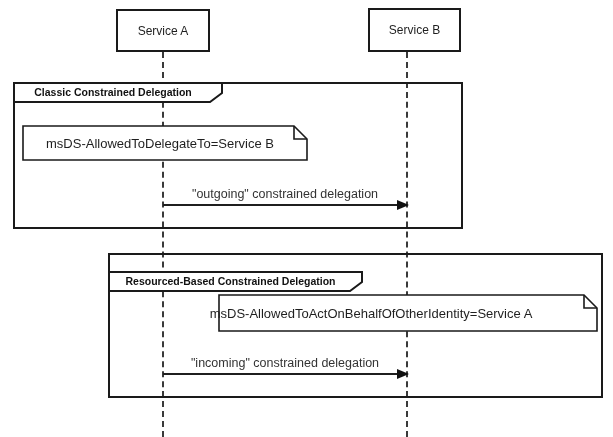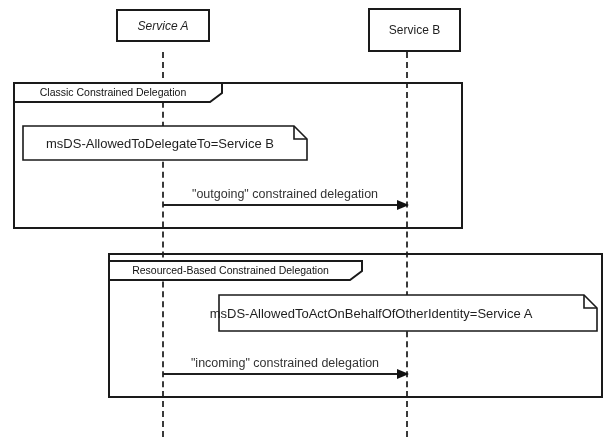--- a/index.html
+++ b/index.html
@@ -16,21 +16,21 @@
     box-sizing: border-box;
     border: 2px solid #1a1a1a;
     background: #ffffff;
     display: flex;
     align-items: center;
     justify-content: center;
     font-size: 12px;
     color: #1f1f1f;
     z-index: 4;
   }
-  .actor-a { left: 116px; top: 9px;  width: 94px; height: 33px; font-style: italic; }
+  .actor-a { left: 116px; top: 9px;  width: 94px; height: 43px; }
   .actor-b { left: 368px; top: 8px;  width: 93px; height: 44px; }
 
   .lifeline {
     position: absolute;
     width: 0;
     border-left: 2px dashed #3a3a3a;
     z-index: 1;
   }
   .lifeline-a { left: 162px; top: 52px; height: 385px; }
   .lifeline-b { left: 406px; top: 52px; height: 385px; }
@@ -44,29 +44,29 @@
   }
   .frame-1 { left: 13px;  top: 82px;  width: 450px; height: 147px; }
   .frame-2 { left: 108px; top: 253px; width: 495px; height: 145px; }
 
   .frame-tab { position: absolute; z-index: 3; }
   .frame-tab svg { position: absolute; left: 0; top: 0; display: block; }
   .frame-tab .tab-label {
     position: relative;
     display: block;
     text-align: center;
-    font-weight: normal;
+    font-weight: bold;
     font-size: 10.5px;
     line-height: 20px;
     color: #111111;
     white-space: nowrap;
     padding-right: 10px;
   }
   .tab-1 { left: 13px;  top: 82px;  width: 210px; height: 21px; }
-  .tab-2 { left: 108px; top: 260px; width: 255px; height: 21px; }
+  .tab-2 { left: 108px; top: 271px; width: 255px; height: 21px; }
 
   .note { position: absolute; z-index: 3; }
   .note svg { position: absolute; left: 0; top: 0; display: block; }
   .note .note-label {
     position: absolute;
     left: 0; top: 0; right: 10px; bottom: 0;
     display: flex;
     align-items: center;
     justify-content: center;
     font-size: 13px;

